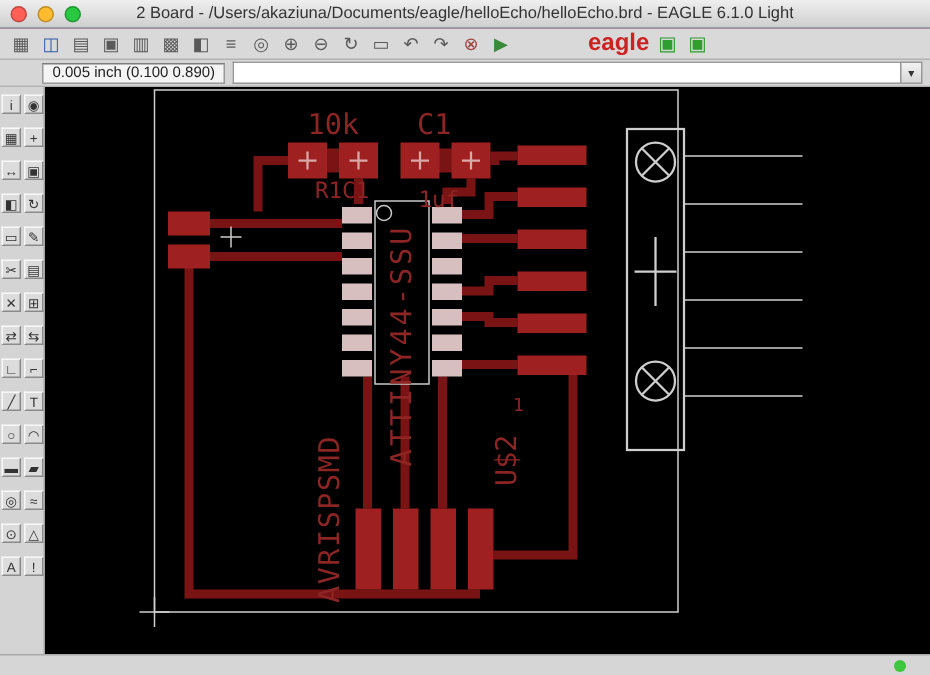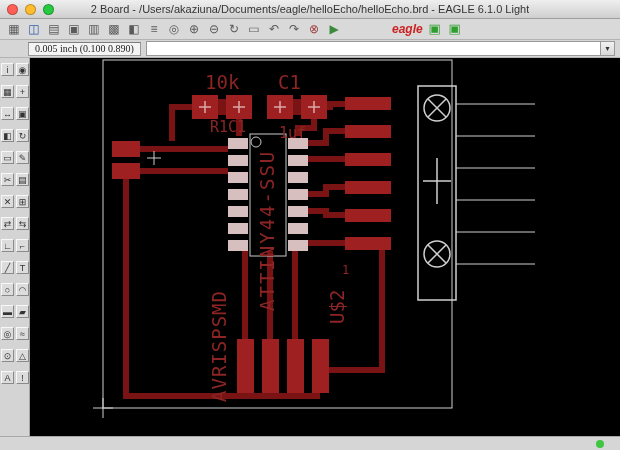--- a/index.html
+++ b/index.html
@@ -8,27 +8,27 @@
 
   .titlebar { height: 19px; background: linear-gradient(#efefef, #cfcfcf); border-bottom: 1px solid #9f9f9f;
               display: flex; align-items: center; justify-content: center; position: relative; }
   .title { font-size: 11px; color: #333; white-space: nowrap; overflow: hidden; }
   .lights { position: absolute; left: 7px; top: 4px; display: flex; gap: 7px; }
   .light { width: 11px; height: 11px; border-radius: 50%; border: 1px solid rgba(0,0,0,.25); display: inline-block; }
 
   .toolbar { height: 21px; background: #d9d9d9; border-bottom: 1px solid #b3b3b3;
              display: flex; align-items: center; gap: 4px; padding: 0 6px; }
   .tbicon { width: 16px; height: 16px; line-height: 16px; text-align: center; font-size: 12px; color: #555; cursor: default; }
-  [data-name="eagle-logo"] { width: auto; font-style: italic; font-weight: bold; font-size: 12px; margin-left: 46px; }
+  [data-name="eagle-logo"] { width: auto; font-weight: bold; font-size: 16px; margin-left: 46px; }
   [data-name="pcb-service-badge"], [data-name="help-badge"] { font-size: 13px; }
 
   .coordbar { height: 18px; background: #d6d6d6; border-bottom: 1px solid #b3b3b3;
               display: flex; align-items: center; gap: 5px; padding: 0 5px 0 28px; }
   .coords { font-size: 10px; color: #222; background: #f4f4f4; border: 1px solid #999; border-top-color: #7d7d7d;
-            height: 14px; line-height: 12px; padding: 0 6px; white-space: nowrap; font-family: Liberation Serif, serif; }
+            height: 14px; line-height: 12px; padding: 0 6px; white-space: nowrap; }
   .command { flex: 1; display: flex; height: 15px; }
   .command input { flex: 1; border: 1px solid #999; border-right: none; background: #fff; font-size: 10px; padding: 0 3px; }
   .command .arrow { width: 15px; border: 1px solid #999; background: linear-gradient(#f2f2f2,#d8d8d8);
                     font-size: 8px; line-height: 13px; text-align: center; color: #333; }
 
   .main { display: flex; height: 378px; }
   .palette { width: 30px; background: #d4d4d4; border-right: 1px solid #a5a5a5;
              display: grid; grid-template-columns: 13px 13px; gap: 9px 2px; padding: 5px 1px; align-content: start; }
   .tool { width: 13px; height: 13px; font-size: 9px; line-height: 12px; text-align: center; color: #333;
           background: #dcdcdc; border: 1px solid; border-color: #f8f8f8 #8a8a8a #8a8a8a #f8f8f8; overflow: hidden; }

